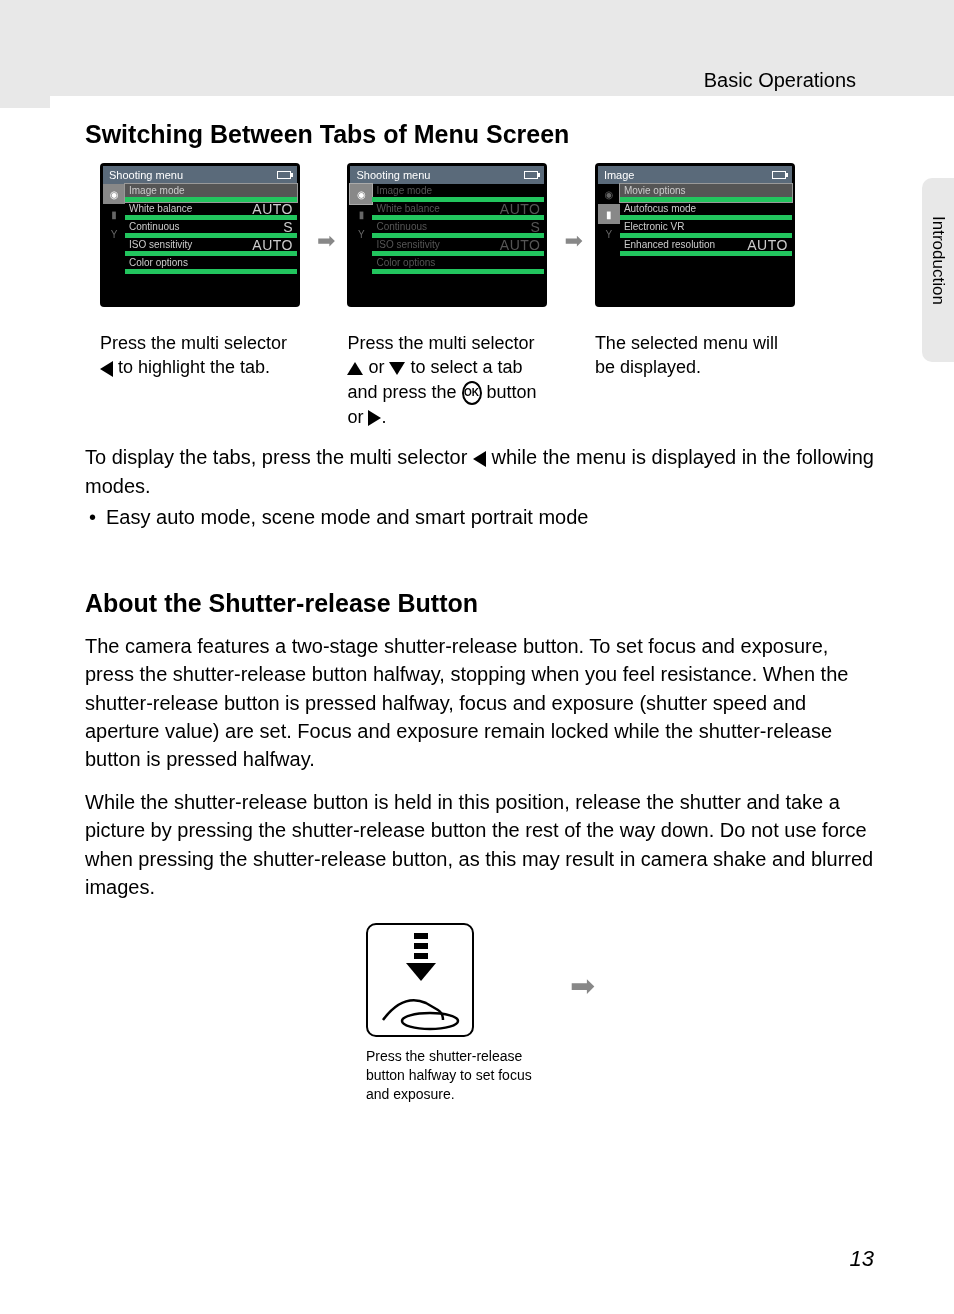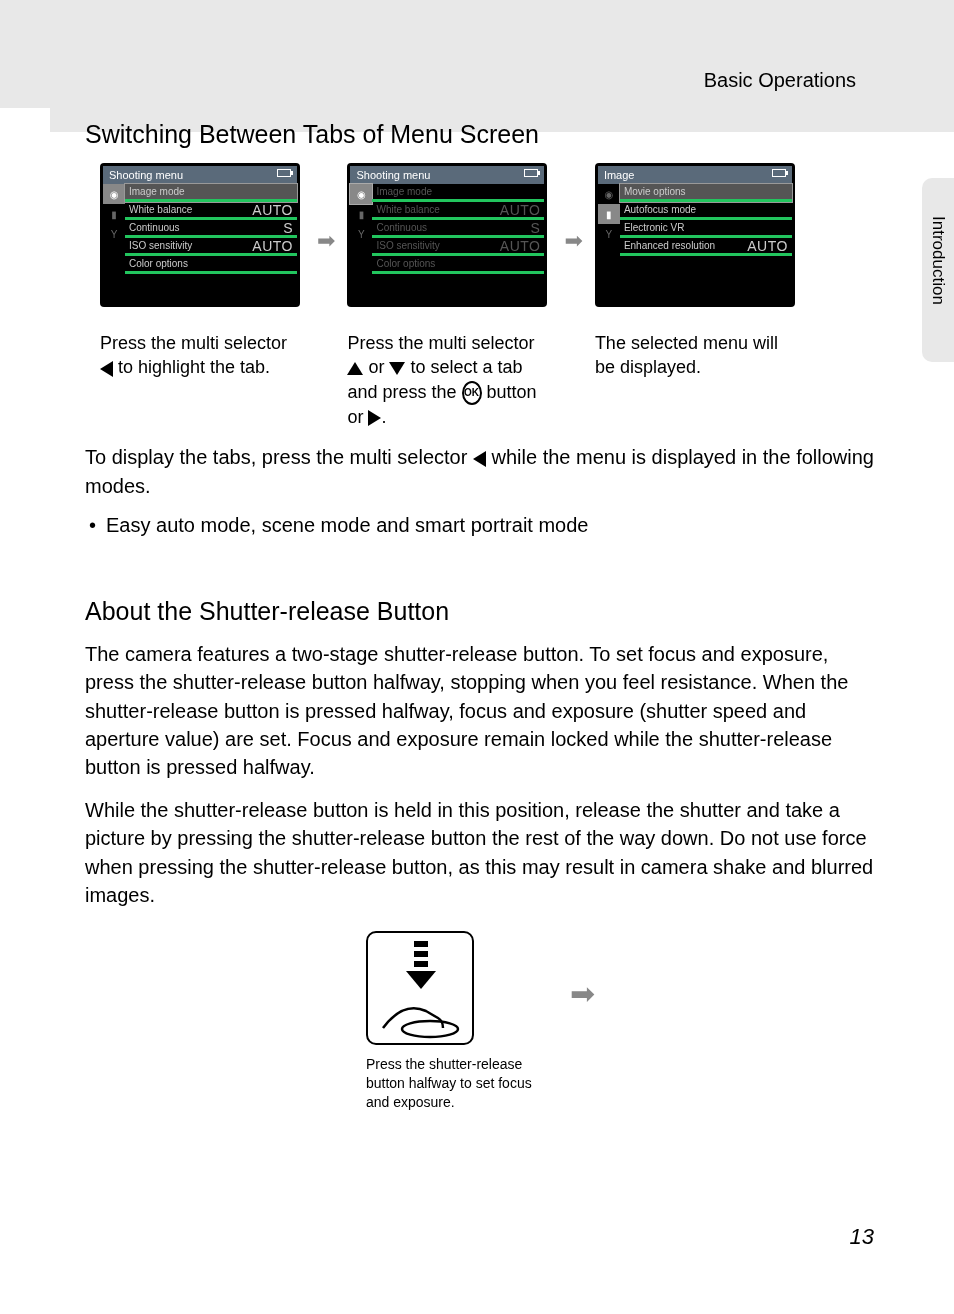--- a/index.html
+++ b/index.html
@@ -14,21 +14,21 @@
   }
   .left-gutter {
     position: absolute;
     top: 0; left: 0;
     width: 50px; height: 108px;
     background: #e8e8e8;
   }
   .header-bar {
     position: absolute;
     top: 0; left: 50px; right: 0;
-    height: 132px;
+    height: 96px;
     background: #e8e8e8;
   }
   .header-text {
     position: absolute;
     top: 69px;
     right: 98px;
     font-size: 20px;
   }
   .side-tab {
     position: absolute;
@@ -47,21 +47,21 @@
     font-size: 17px;
   }
   .content {
     position: absolute;
     top: 120px;
     left: 85px;
     right: 78px;
   }
   h2.section {
     font-size: 25px;
-    font-weight: normal;
+    font-weight: bold;
     margin-bottom: 14px;
   }
   .screens-row {
     display: flex;
     align-items: flex-start;
     gap: 12px;
     margin-left: 15px;
   }
   .screen-block { display: flex; flex-direction: column; }
   .screen {
@@ -71,21 +71,21 @@
     padding: 3px;
     font-size: 11px;
     color: #e0e0e0;
   }
   .screen-titlebar {
     background: #5a6a7a;
     color: #fff;
     padding: 3px 6px;
     display: flex;
     justify-content: space-between;
-    align-items: flex-start;
+    align-items: center;
     font-size: 11px;
   }
   .battery {
     width: 14px; height: 8px;
     border: 1px solid #fff;
     position: relative;
     display: inline-block;
   }
   .battery::after {
     content: '';
@@ -123,21 +123,21 @@
     flex: 1;
   }
   .menu-item {
     display: flex;
     justify-content: space-between;
     align-items: center;
     padding: 2px 4px;
     height: 18px;
     font-size: 10px;
     color: #ccc;
-    border-bottom: 3px solid #22c55e;
+    border-bottom: 5px solid #22c55e;
   }
   .menu-item.sel {
     background: #555;
     outline: 1px solid #999;
   }
   .menu-item.dim { color: #555; }
   .menu-item .val { font-size: 14px; letter-spacing: 0.5px; }
   .caption {
     margin-top: 24px;
     font-size: 18px;
@@ -149,21 +149,21 @@
     margin-top: 65px;
     font-size: 22px;
     color: #888;
   }
   .body-p {
     font-size: 20px;
     line-height: 1.42;
     margin-top: 14px;
   }
   ul.bul {
-    margin-top: 14px;
+    margin-top: 6px;
     margin-left: 4px;
     list-style: none;
   }
   ul.bul li::before {
     content: "•";
     margin-right: 10px;
   }
   ul.bul li { font-size: 20px; }
   .section2 { margin-top: 60px; }
   .tri {
@@ -205,21 +205,21 @@
   }
   .shutter-caption { font-size: 14px; line-height: 1.35; }
   .shutter-arrow {
     align-self: flex-start;
     margin-top: 45px;
     color: #888;
     font-size: 30px;
   }
   .page-num {
     position: absolute;
-    bottom: 64px;
+    bottom: 42px;
     right: 80px;
     font-size: 22px;
     font-style: italic;
   }
   
   .shutter-img svg { position: absolute; top: 0; left: 0; }
 </style>
 </head>
 <body>
 

